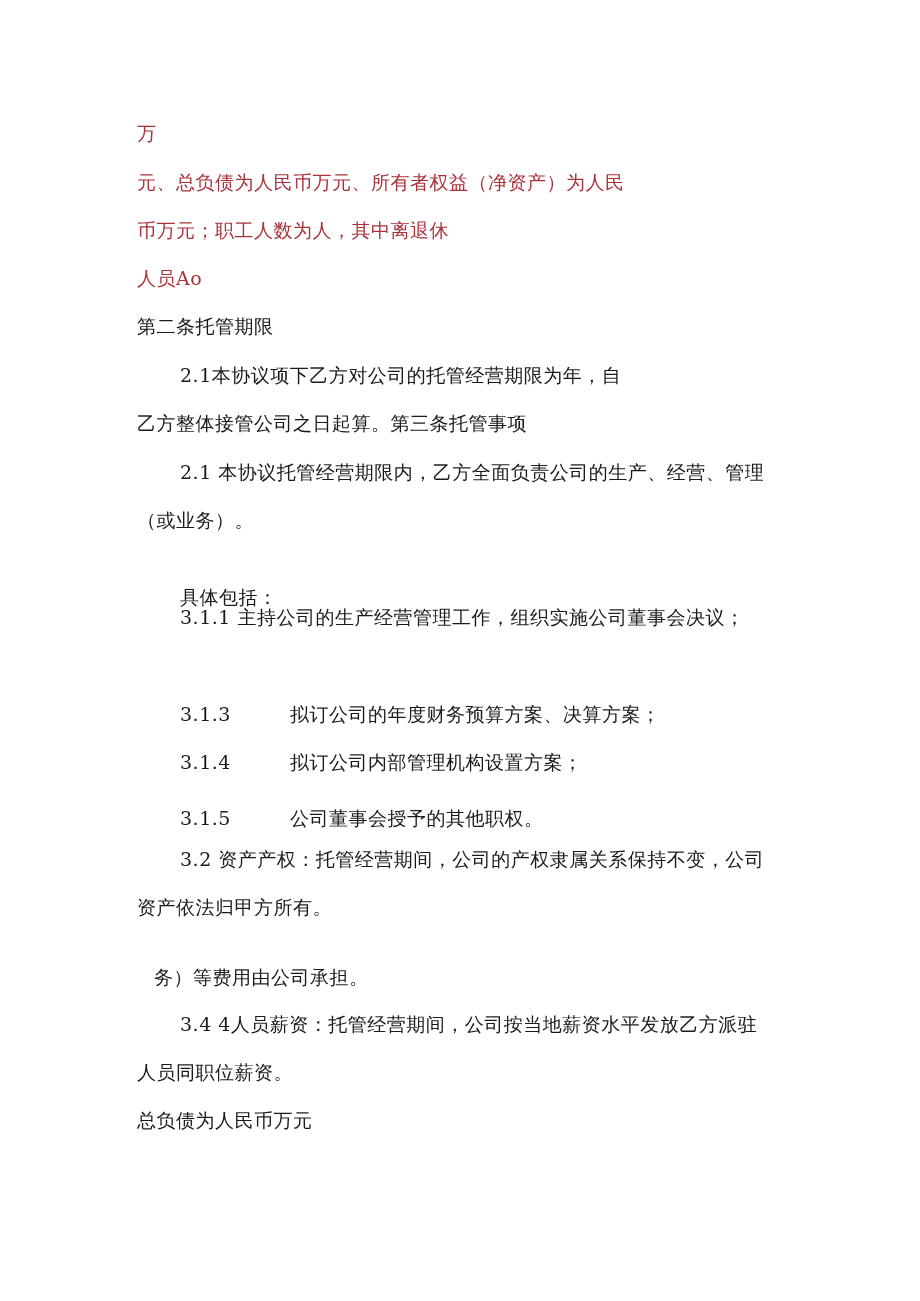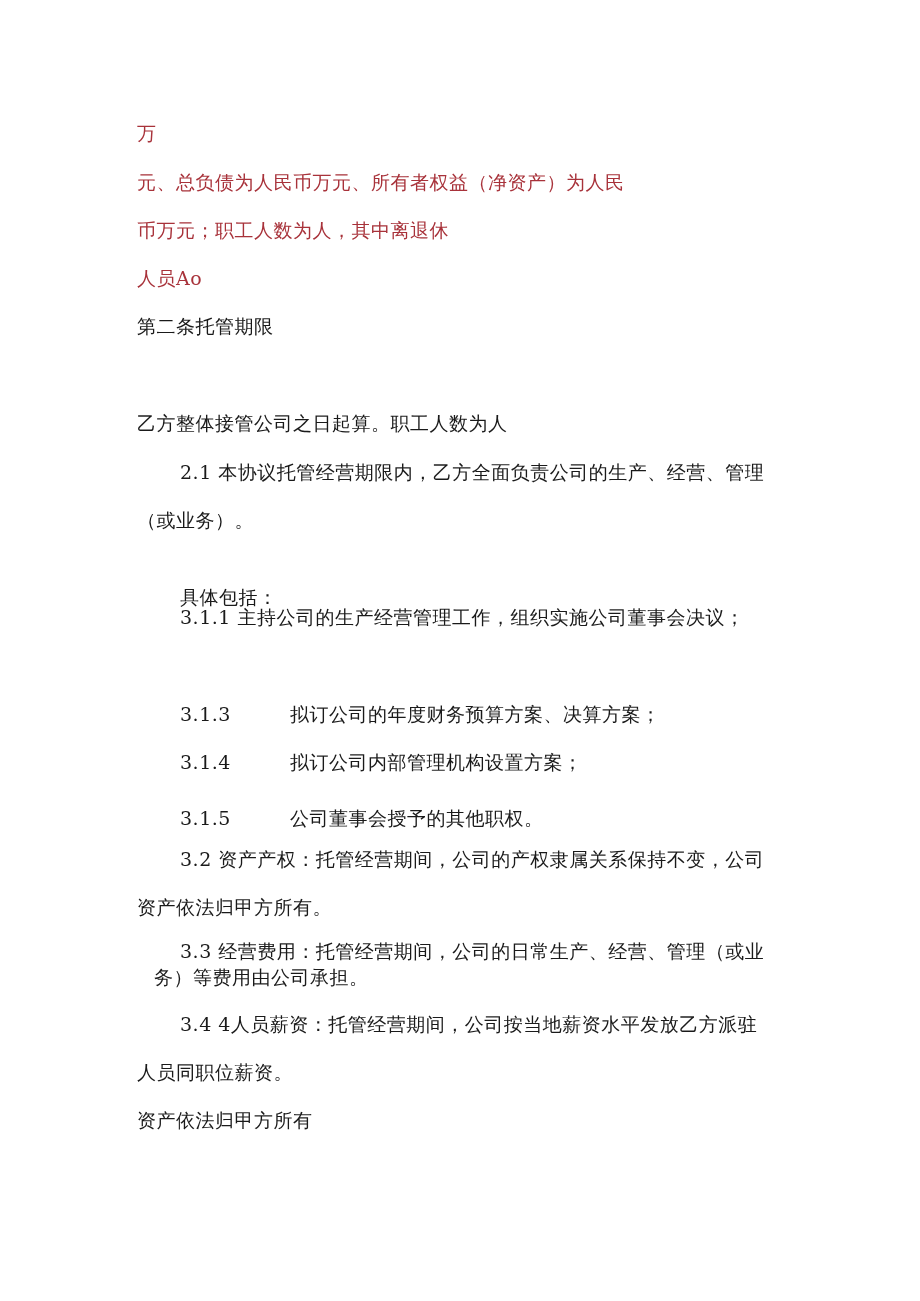--- a/index.html
+++ b/index.html
@@ -36,37 +36,37 @@
 <body>
 
 <div class="page">
   <div class="line red" style="top:121px;">万</div>
   <div class="line red" style="top:170px;">元、总负债为人民币万元、所有者权益（净资产）为人民</div>
   <div class="line red" style="top:218px;">币万元；职工人数为人，其中离退休</div>
   <div class="line red" style="top:266px;">人员Ao</div>
 
   <div class="line" style="top:314px;">第二条托管期限</div>
 
-  <div class="line" style="top:411px;">乙方整体接管公司之日起算。职工人数为人</div>
+  <div class="line indent" style="top:363px;">2.1本协议项下乙方对公司的托管经营期限为年，自</div>
+  <div class="line" style="top:411px;">乙方整体接管公司之日起算。第三条托管事项</div>
 
   <div class="line indent" style="top:460px;">2.1 本协议托管经营期限内，乙方全面负责公司的生产、经营、管理</div>
   <div class="line" style="top:508px;">（或业务）。</div>
   <div class="line indent" style="top:585px;">具体包括：</div>
   <div class="line indent" style="top:605px;">3.1.1 主持公司的生产经营管理工作，组织实施公司董事会决议；</div>
 
   <div class="line indent" style="top:702px;">
     <span class="sub-num">3.1.3</span><span>拟订公司的年度财务预算方案、决算方案；</span>
   </div>
   <div class="line indent" style="top:750px;">
     <span class="sub-num">3.1.4</span><span>拟订公司内部管理机构设置方案；</span>
   </div>
   <div class="line indent" style="top:798px;margin-top:8px;">
     <span class="sub-num">3.1.5</span><span>公司董事会授予的其他职权。</span>
   </div>
 
   <div class="line indent" style="top:847px;">3.2 资产产权：托管经营期间，公司的产权隶属关系保持不变，公司</div>
   <div class="line" style="top:895px;">资产依法归甲方所有。</div>
-  <div class="line indent" style="top:939px;">3.3 经营费用：托管经营期间，公司的日常生产、经营、管理（或业</div>
   <div class="line" style="top:965px;margin-left:17px;">务）等费用由公司承担。</div>
   <div class="line indent" style="top:1012px;">3.4 4人员薪资：托管经营期间，公司按当地薪资水平发放乙方派驻</div>
   <div class="line" style="top:1060px;">人员同职位薪资。</div>
-  <div class="line" style="top:1108px;">资产依法归甲方所有</div>
+  <div class="line" style="top:1108px;">总负债为人民币万元</div>
 </div>
 
 </body></html>

